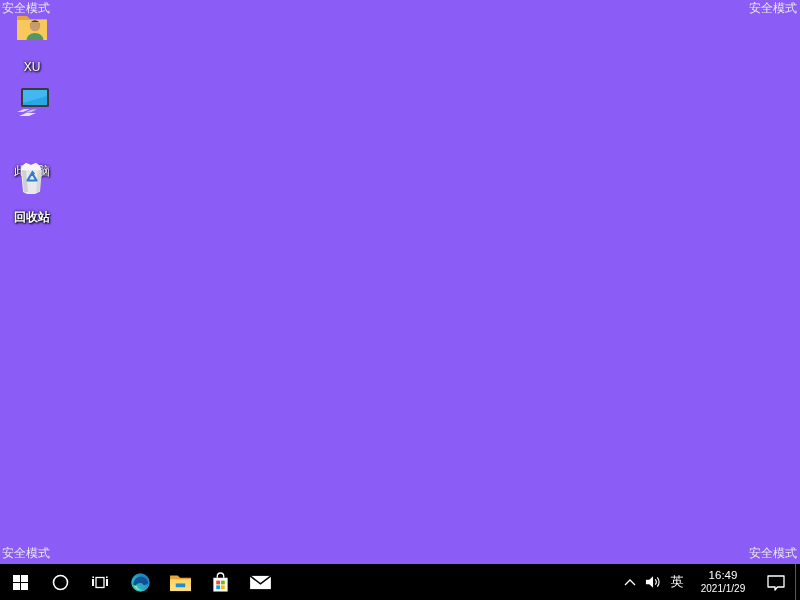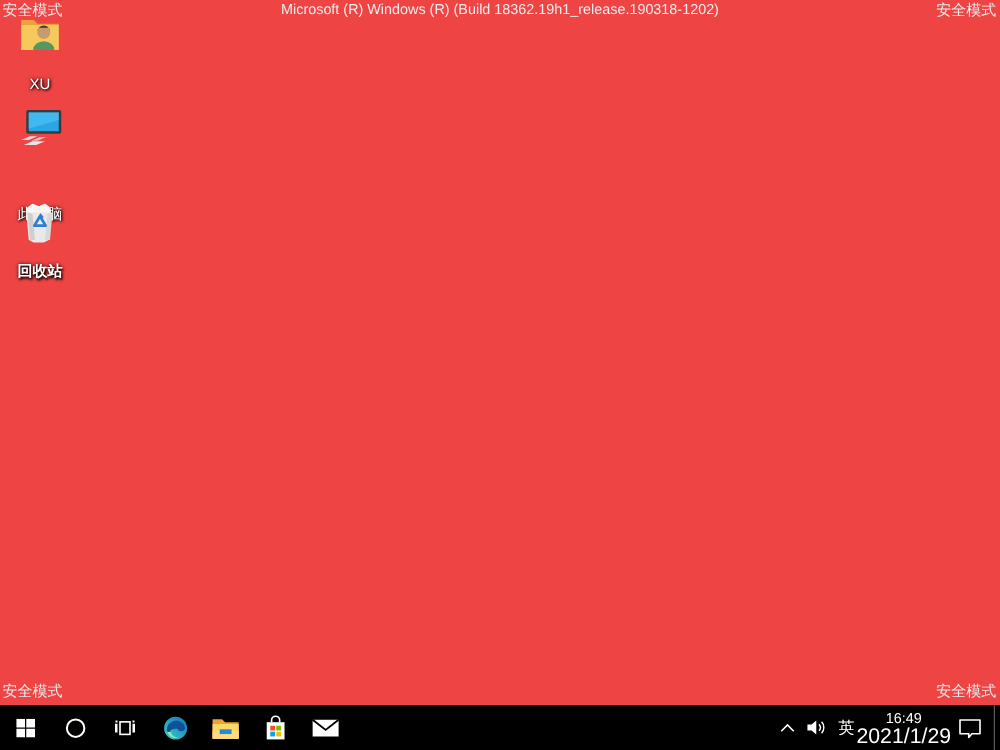--- a/index.html
+++ b/index.html
@@ -1,19 +1,19 @@
 <!DOCTYPE html>
 <html><head>
 <meta charset="utf-8">
 <style>
   * { margin:0; padding:0; box-sizing:border-box; }
   html,body { width:800px; height:600px; overflow:hidden; background:#000; }
   body { font-family:"Liberation Sans","DejaVu Sans",sans-serif; }
 
-  .desktop { position:relative; width:800px; height:600px; background:#ef4444; overflow:hidden; }
+  .desktop { position:relative; width:800px; height:600px; background:#8b5cf6; overflow:hidden; }
 
   .safe-mode-label {
     position:absolute; color:#e8e8e8; font-size:12px; line-height:14px; white-space:nowrap;
   }
   .sm-tl { top:1px; left:2px; }
   .sm-tr { top:1px; right:3px; }
   .sm-bl { bottom:40px; left:2px; }
   .sm-br { bottom:40px; right:3px; }
 
   .build-banner {
@@ -61,35 +61,34 @@
   .tb-icon { width:40px; }
   .tb-icon svg { display:block; }
 
   .tray { margin-left:auto; display:flex; align-items:center; height:36px; }
   .tray-btn { height:36px; display:flex; align-items:center; justify-content:center; flex:0 0 auto; }
   .chevron-btn { width:22px; }
   .speaker-btn { width:24px; }
   .ime-btn { width:24px; color:#fff; font-size:13px; line-height:36px; text-align:center; }
   .clock-btn { width:68px; flex-direction:column; justify-content:center; color:#fff; }
   .clock-btn .time { font-size:11.5px; line-height:13px; text-align:center; }
-  .clock-btn .date { font-size:17px; line-height:13px; text-align:center; }
+  .clock-btn .date { font-size:10px; line-height:13px; text-align:center; }
   .action-center-btn { width:38px; }
   .show-desktop { width:5px; height:36px; border-left:1px solid #5a5a5a; }
 </style>
 </head>
 <body>
 
 <div class="desktop">
 
   <div class="safe-mode-label sm-tl">安全模式</div>
   <div class="safe-mode-label sm-tr">安全模式</div>
   <div class="safe-mode-label sm-bl">安全模式</div>
   <div class="safe-mode-label sm-br">安全模式</div>
 
-  <div class="build-banner">Microsoft (R) Windows (R) (Build 18362.19h1_release.190318-1202)</div>
 
   <div class="icon-column">
 
     <div class="desktop-icon di-1">
       <svg class="glyph" viewBox="0 0 38 38">
         <path d="M4 8 h10 l3 3 h17 v21 h-30 z" fill="#e8a33d"></path>
         <rect x="4" y="12" width="30" height="20" fill="#f7c95c"></rect>
         <circle cx="22" cy="18" r="5.2" fill="#c69c6d"></circle>
         <path d="M16.8 17.5 a5.2 5.2 0 0 1 10.4 0 l-1.2 -3.4 h-8 z" fill="#4a332a"></path>
         <path d="M13.5 32 a8.5 7 0 0 1 17 0 z" fill="#55975e"></path>

